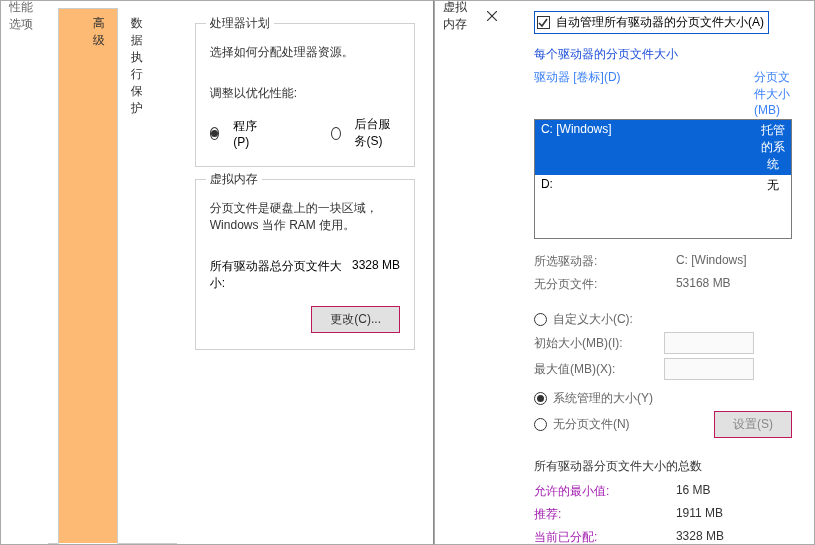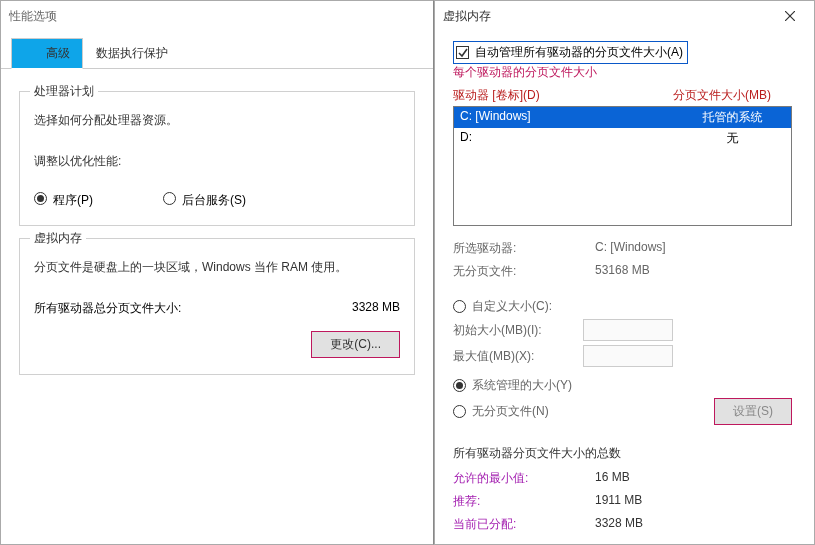--- a/index.html
+++ b/index.html
@@ -1,46 +1,46 @@
 <!DOCTYPE html>
 <html><head>
 <meta charset="utf-8">
 <style>
 * { box-sizing: border-box; margin: 0; padding: 0; font-family: "Microsoft YaHei", "Segoe UI", sans-serif; font-size: 12px; }
 body { background: #f0f0f0; width: 815px; height: 545px; display: flex; overflow: hidden; }
-.dialog { background: #fff; border: 1px solid #aaa; display: flex; flex-direction: column; }
+.dialog { background: #fff; border: 1px solid #aaa; display: flex; }
 .dialog.left { width: 434px; height: 545px; border-right: 1px solid #888; }
 .dialog.right { flex: 1; height: 545px; }
 .titlebar { height: 30px; display: flex; align-items: center; padding: 0 8px; }
 .titlebar .title { flex: 1; color: #666; font-size: 12px; }
 .titlebar .close { width: 32px; height: 24px; display: flex; align-items: center; justify-content: center; cursor: pointer; }
 .titlebar .close svg { width: 10px; height: 10px; }
 .tabs { display: flex; padding: 0 10px; border-bottom: 1px solid #ccc; margin-top: 6px; }
 .tab { padding: 6px 12px; border: 1px solid transparent; cursor: pointer; position: relative; top: 1px; color: #333; }
-.tab.active { border: 1px solid #ccc; border-bottom: 1px solid #fff; background: #0ea5e9; padding-left: 34px; }
+.tab.active { border: 1px solid #ccc; border-bottom: 1px solid #fff; background: #fdba74; padding-left: 34px; }
 .content { padding: 10px 18px; }
 .group { border: 1px solid #d0d0d0; margin-top: 12px; padding: 14px 14px 16px 14px; position: relative; }
 .group-title { position: absolute; top: -9px; left: 10px; background: #fff; padding: 0 4px; color: #333; }
 .line { margin: 6px 0; color: #333; }
 .radios { display: flex; gap: 70px; margin-top: 14px; }
-.radio { display: flex; gap: 6px; cursor: pointer; margin-top: 8px; }
+.radio { display: flex; align-items: center; gap: 14px; cursor: pointer; }
 .radio-dot { width: 13px; height: 13px; border: 1px solid #333; border-radius: 50%; display: flex; align-items: center; justify-content: center; background: #fff; }
 .radio-dot.checked::after { content: ""; width: 7px; height: 7px; background: #333; border-radius: 50%; display: block; }
 .row2 { display: flex; margin-top: 24px; }
 .row2 .lbl { flex: 1; }
 .btn { border: 1px solid #be185d; background: #e1e1e1; padding: 4px 18px; cursor: pointer; color: #333; margin-left: 24px; }
 .btn:disabled { color: #888; }
 .btn-row { display: flex; justify-content: flex-end; margin-top: 14px; }
 
 .rcontent { padding: 10px 22px 10px 18px; }
 .chk-row { display: flex; align-items: center; gap: 6px; border: 1px solid #0a58c8; padding: 2px 4px 2px 2px; width: fit-content; }
 .chk { width: 13px; height: 13px; border: 1px solid #333; display: flex; align-items: center; justify-content: center; background: #fff; }
 .chk.checked svg { width: 10px; height: 10px; display: block; }
-.section-title { color: #be185d; }
-.list-head { display: flex; margin-top: 6px; color: #b91c1c; }
+.section-title { margin-top: 12px; color: #1d4ed8; }
+.list-head { display: flex; margin-top: 6px; color: #3b82f6; }
 .list-head .c1 { width: 220px; }
 .list-head .c2 { flex: 1; }
 .drive-list { border: 1px solid #7a7a7a; height: 120px; margin-top: 2px; background: #fff; }
 .drive-row { display: flex; padding: 2px 6px; }
 .drive-row .c1 { width: 220px; }
 .drive-row .c2 { flex: 1; text-align: center; }
 .drive-row.selected { background: #0a64d6; color: #fff; }
 .kv { display: flex; margin-top: 6px; gap: 12px; }
 .kv .k { width: 130px; color: #666; }
 .kv .v { color: #666; }

